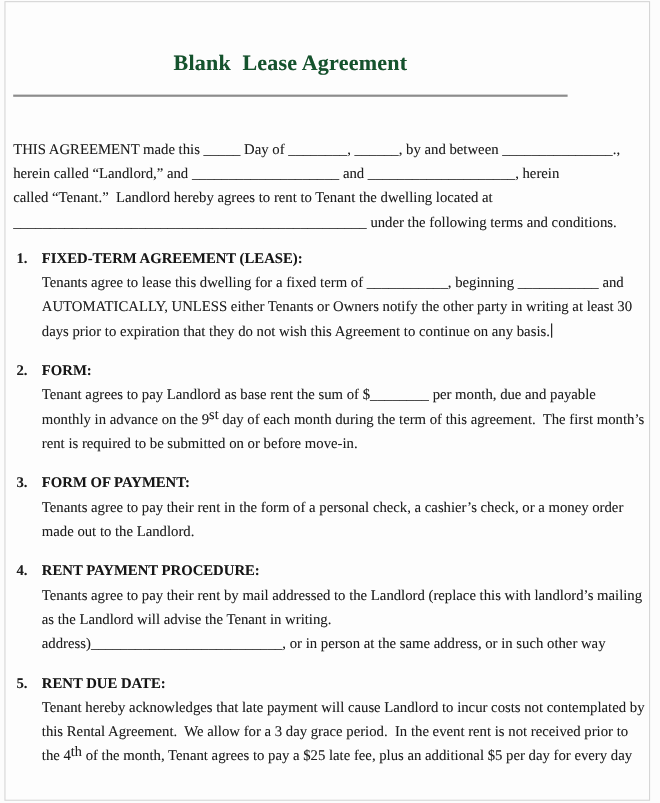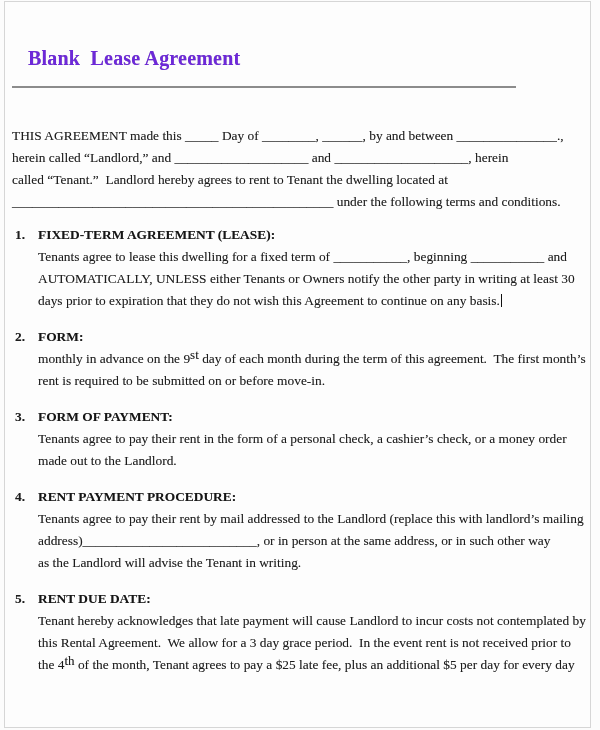--- a/index.html
+++ b/index.html
@@ -31,23 +31,23 @@
   }
   .doc-header {
     margin: 44px 0 0 7px;
     width: 504px;
   }
   .doc-title {
     margin: 16px;
     font-size: 20px;
     line-height: 24px;
     font-weight: bold;
-    text-align: left;
+    text-align: center;
     white-space: pre;
-    color: #6d28d9;
+    color: #14532d;
     letter-spacing: 0.2px;
   }
   .title-rule {
     height: 2px;
     background: #8c8c8c;
     margin-top: 7px;
   }
   .intro {
     margin: 37px 0 0 7px;
   }
@@ -129,41 +129,42 @@
           <div class="tline">Tenants agree to lease this dwelling for a fixed term of ___________, beginning ___________ and</div>
           <div class="tline">AUTOMATICALLY, UNLESS either Tenants or Owners notify the other party in writing at least 30</div>
           <div class="tline"><span>days prior to expiration that they do not wish this Agreement to continue on any basis.</span><span class="caret"></span></div>
         </div>
       </div>
 
       <div class="section">
         <div class="num">2.</div>
         <div class="sec-content">
           <div class="sec-title">FORM:</div>
+          <div class="tline">Tenant agrees to pay Landlord as base rent the sum of $________ per month, due and payable</div>
           <div class="tline"><span>monthly in advance on the 9</span><span class="sup">st</span><span> day of each month during the term of this agreement.  The first month’s</span></div>
           <div class="tline">rent is required to be submitted on or before move-in.</div>
         </div>
       </div>
 
       <div class="section">
         <div class="num">3.</div>
         <div class="sec-content">
           <div class="sec-title">FORM OF PAYMENT:</div>
           <div class="tline">Tenants agree to pay their rent in the form of a personal check, a cashier’s check, or a money order</div>
           <div class="tline">made out to the Landlord.</div>
         </div>
       </div>
 
       <div class="section">
         <div class="num">4.</div>
         <div class="sec-content">
           <div class="sec-title">RENT PAYMENT PROCEDURE:</div>
           <div class="tline">Tenants agree to pay their rent by mail addressed to the Landlord (replace this with landlord’s mailing</div>
+          <div class="tline">as the Landlord will advise the Tenant in writing.</div>
           <div class="tline">address)__________________________, or in person at the same address, or in such other way</div>
-          <div class="tline">as the Landlord will advise the Tenant in writing.</div>
         </div>
       </div>
 
       <div class="section">
         <div class="num">5.</div>
         <div class="sec-content">
           <div class="sec-title">RENT DUE DATE:</div>
           <div class="tline">Tenant hereby acknowledges that late payment will cause Landlord to incur costs not contemplated by</div>
           <div class="tline">this Rental Agreement.  We allow for a 3 day grace period.  In the event rent is not received prior to</div>
           <div class="tline"><span>the 4</span><span class="sup">th</span><span> of the month, Tenant agrees to pay a $25 late fee, plus an additional $5 per day for every day</span></div>

